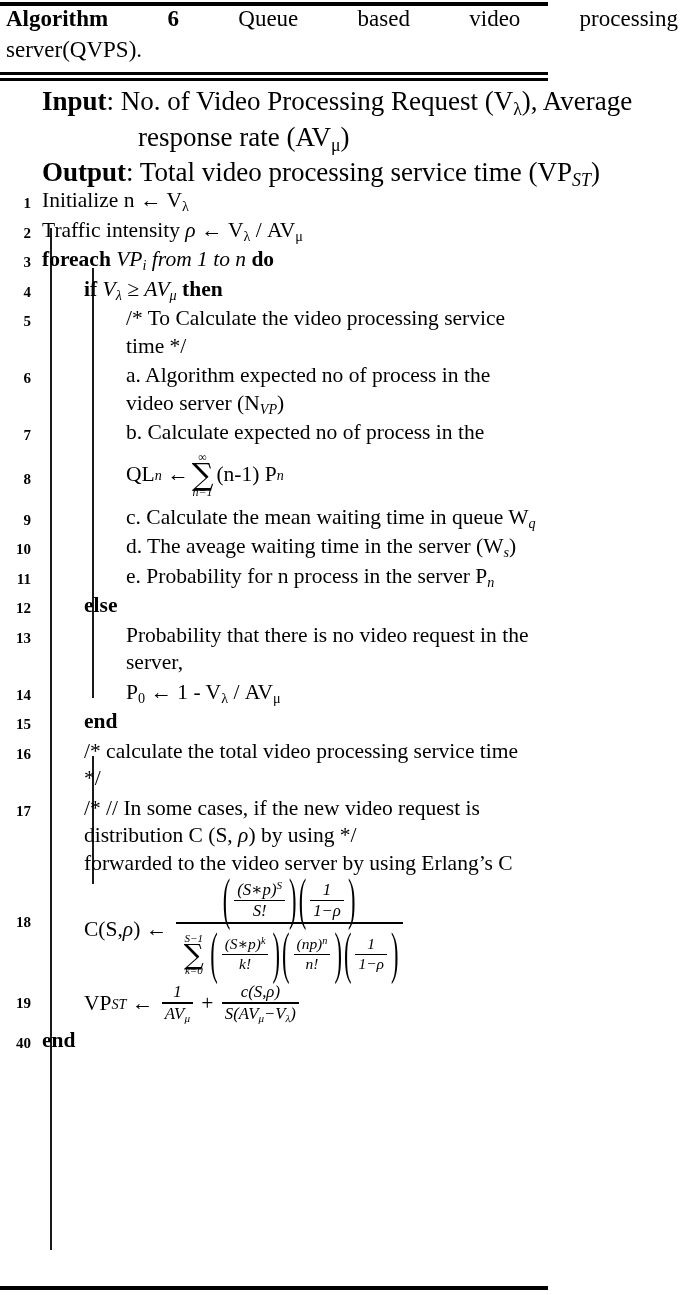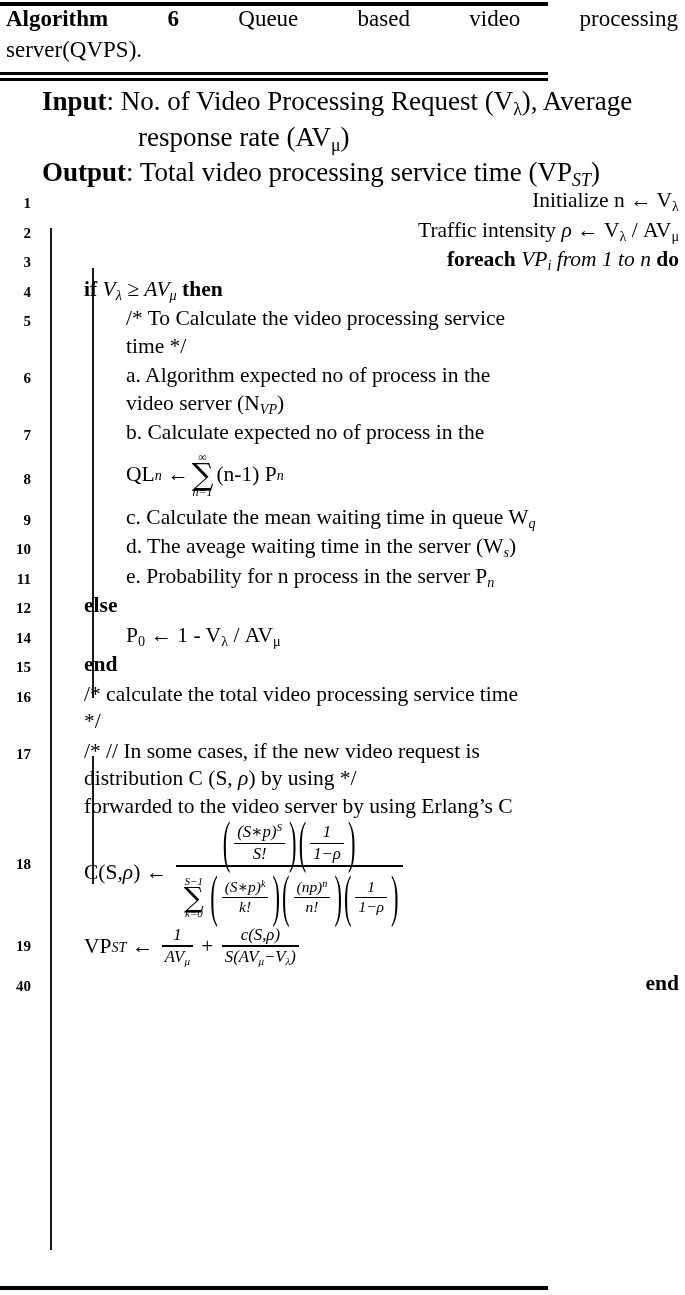--- a/index.html
+++ b/index.html
@@ -56,21 +56,21 @@
     padding-right:3px;
     box-sizing:border-box;
     user-select:none;
   }
   .txt{
     flex:1 1 auto;
     padding-top:1px;
     padding-right:6px;
     padding-bottom:1px;
   }
-  .i0 .txt{padding-left:8px;text-align:right;}
+  .i0 .txt{padding-left:8px;}
   .i1 .txt{padding-left:50px;}
   .i2 .txt{padding-left:92px;}
 
   
   .guide{position:absolute;width:2px;background:#1a1a1a;left:0;}
 
   b.kw{font-weight:bold;}
   i.it{font-style:italic;}
   .wrap{display:block;}
   sub{font-size:0.66em;vertical-align:-0.28em;line-height:0;}
@@ -212,20 +212,27 @@
     <div class="row i2">
       <div class="num">11</div>
       <div class="txt">e. Probability for n process in the server P<sub class="it">n</sub></div>
     </div>
 
     <div class="row i1">
       <div class="num">12</div>
       <div class="txt"><b class="kw">else</b></div>
     </div>
 
+    <div class="row i2">
+      <div class="num">13</div>
+      <div class="txt">
+          <span class="wrap">Probability that there is no video request in the</span>
+          <span class="wrap">server,</span>
+        </div>
+    </div>
 
     <div class="row i2">
       <div class="num">14</div>
       <div class="txt">P<sub>0</sub> ← 1 - V<sub>λ</sub> / AV<sub>μ</sub></div>
     </div>
 
     <div class="row i1">
       <div class="num">15</div>
       <div class="txt"><b class="kw">end</b></div>
     </div>

